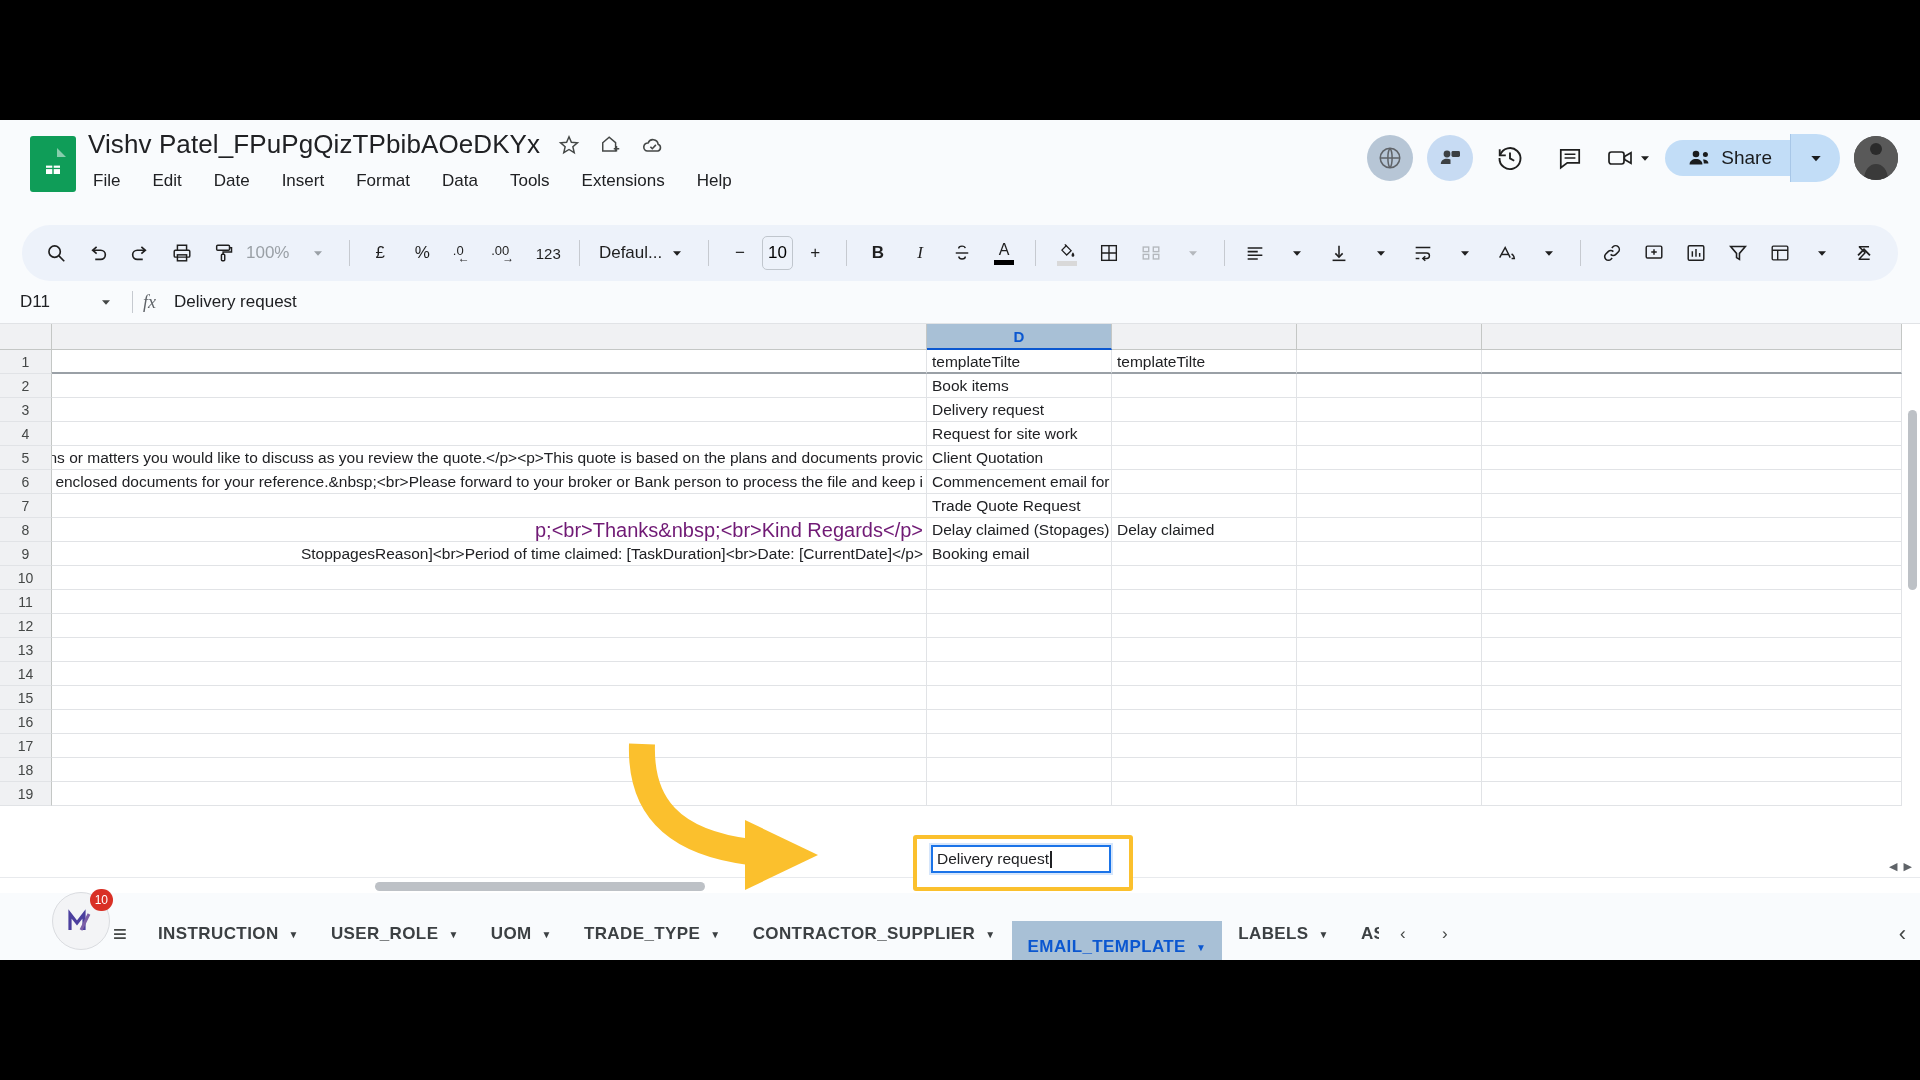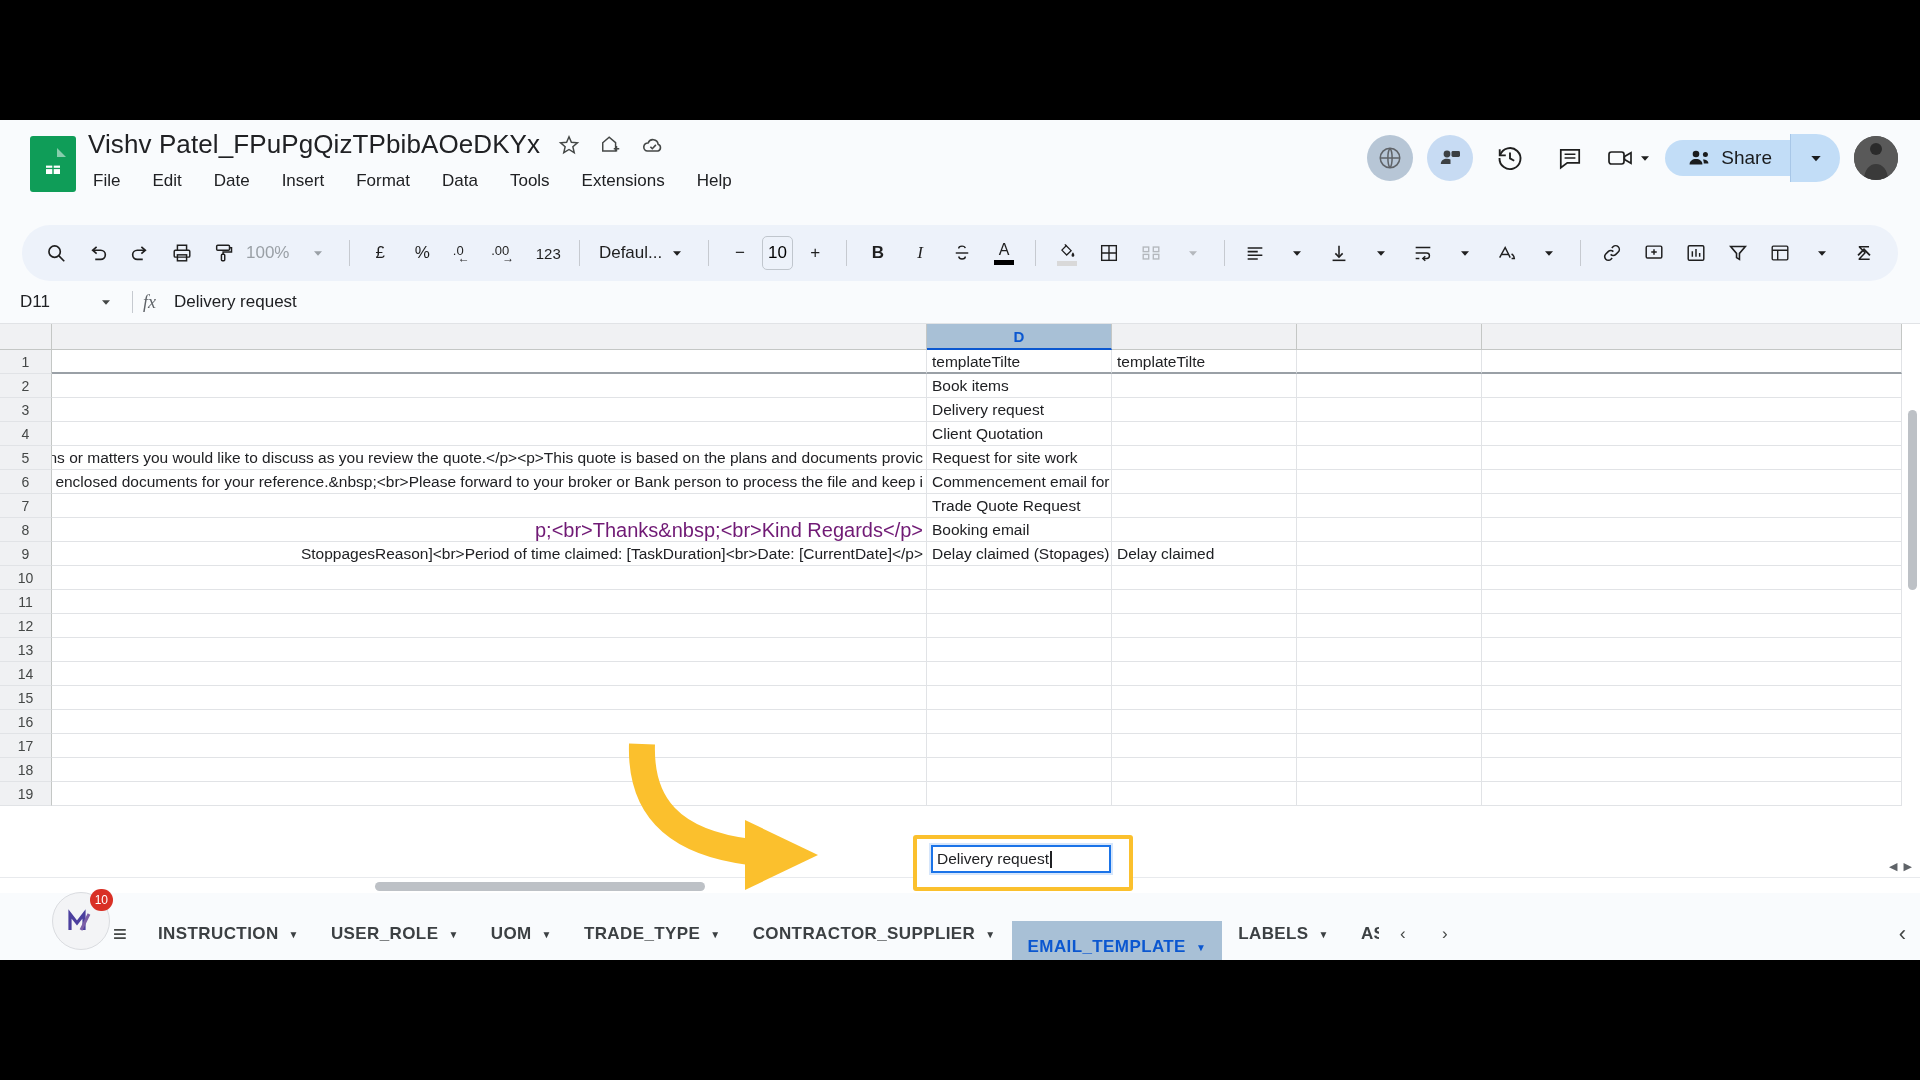--- a/index.html
+++ b/index.html
@@ -520,57 +520,57 @@
           </div>
           <div class="grid-row">
             <div class="cell" style="width: 875px;"></div>
             <div class="cell" style="width: 185px;">Delivery request</div>
             <div class="cell" style="width: 185px;"></div>
             <div class="cell" style="width: 185px;"></div>
             <div class="cell" style="width: 420px;"></div>
           </div>
           <div class="grid-row">
             <div class="cell" style="width: 875px;"></div>
+            <div class="cell" style="width: 185px;">Request for site work</div>
+            <div class="cell" style="width: 185px;"></div>
+            <div class="cell" style="width: 185px;"></div>
+            <div class="cell" style="width: 420px;"></div>
+          </div>
+          <div class="grid-row">
+            <div class="cell" style="width: 875px;"></div>
             <div class="cell" style="width: 185px;">Client Quotation</div>
             <div class="cell" style="width: 185px;"></div>
             <div class="cell" style="width: 185px;"></div>
             <div class="cell" style="width: 420px;"></div>
           </div>
           <div class="grid-row">
             <div class="cell" style="width: 875px;"></div>
-            <div class="cell" style="width: 185px;">Request for site work</div>
-            <div class="cell" style="width: 185px;"></div>
-            <div class="cell" style="width: 185px;"></div>
-            <div class="cell" style="width: 420px;"></div>
-          </div>
-          <div class="grid-row">
-            <div class="cell" style="width: 875px;"></div>
             <div class="cell" style="width: 185px; overflow: visible;">Commencement email for clients</div>
             <div class="cell" style="width: 185px;"></div>
             <div class="cell" style="width: 185px;"></div>
             <div class="cell" style="width: 420px;"></div>
           </div>
           <div class="grid-row">
             <div class="cell" style="width: 875px;"></div>
             <div class="cell" style="width: 185px;">Trade Quote Request</div>
-            <div class="cell" style="width: 185px;"></div>
-            <div class="cell" style="width: 185px;"></div>
-            <div class="cell" style="width: 420px;"></div>
-          </div>
-          <div class="grid-row">
-            <div class="cell" style="width: 875px;"></div>
-            <div class="cell" style="width: 185px;">Booking email</div>
             <div class="cell" style="width: 185px;"></div>
             <div class="cell" style="width: 185px;"></div>
             <div class="cell" style="width: 420px;"></div>
           </div>
           <div class="grid-row">
             <div class="cell" style="width: 875px;"></div>
             <div class="cell" style="width: 185px; overflow: visible;">Delay claimed (Stopages)</div>
             <div class="cell" style="width: 185px;">Delay claimed</div>
+            <div class="cell" style="width: 185px;"></div>
+            <div class="cell" style="width: 420px;"></div>
+          </div>
+          <div class="grid-row">
+            <div class="cell" style="width: 875px;"></div>
+            <div class="cell" style="width: 185px;">Booking email</div>
+            <div class="cell" style="width: 185px;"></div>
             <div class="cell" style="width: 185px;"></div>
             <div class="cell" style="width: 420px;"></div>
           </div>
           <div class="grid-row">
             <div class="cell" style="width: 875px;"></div>
             <div class="cell" style="width: 185px;"></div>
             <div class="cell" style="width: 185px;"></div>
             <div class="cell" style="width: 185px;"></div>
             <div class="cell" style="width: 420px;"></div>
           </div>

